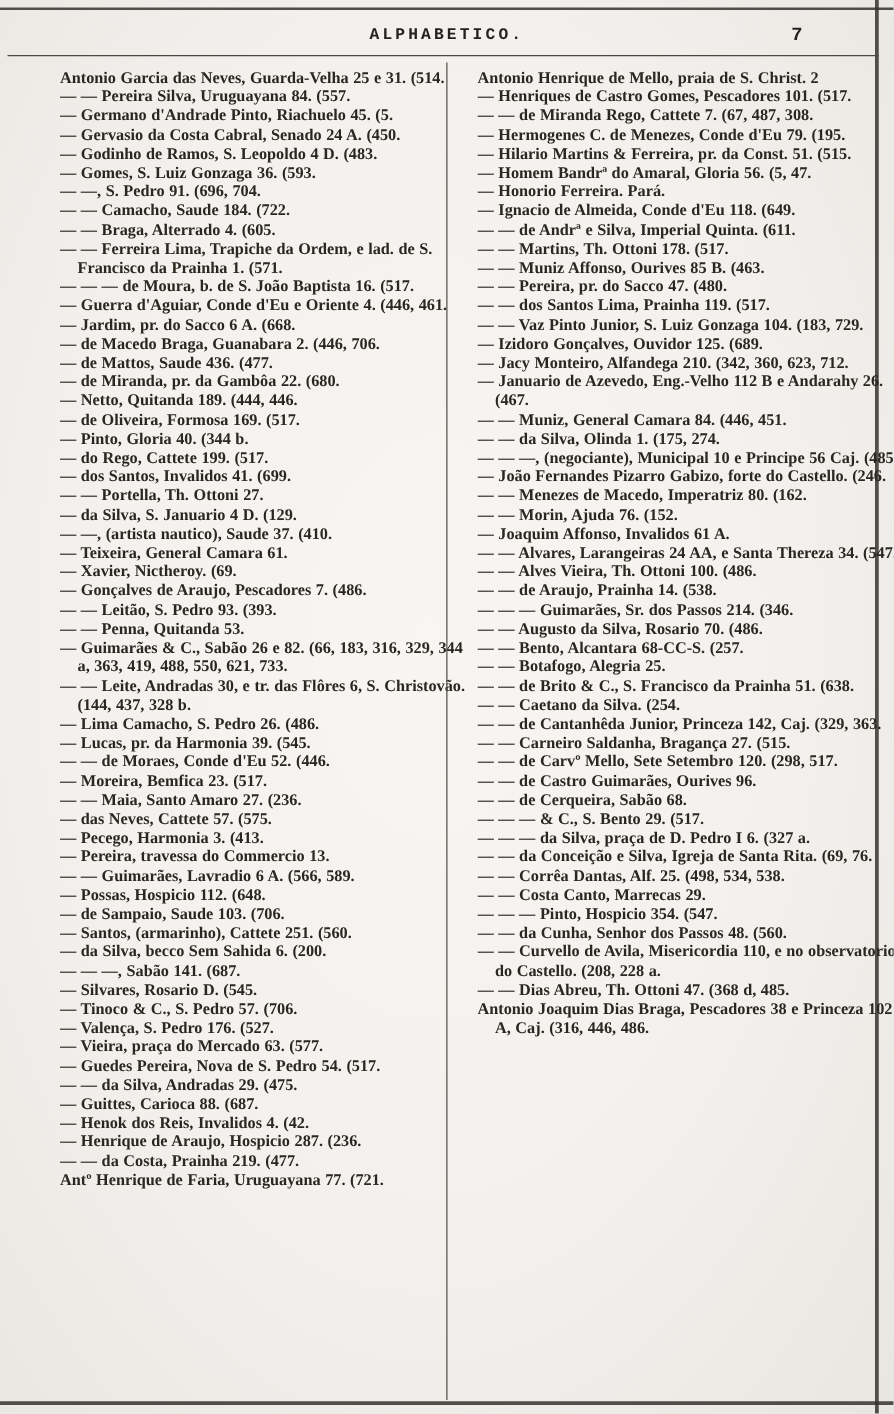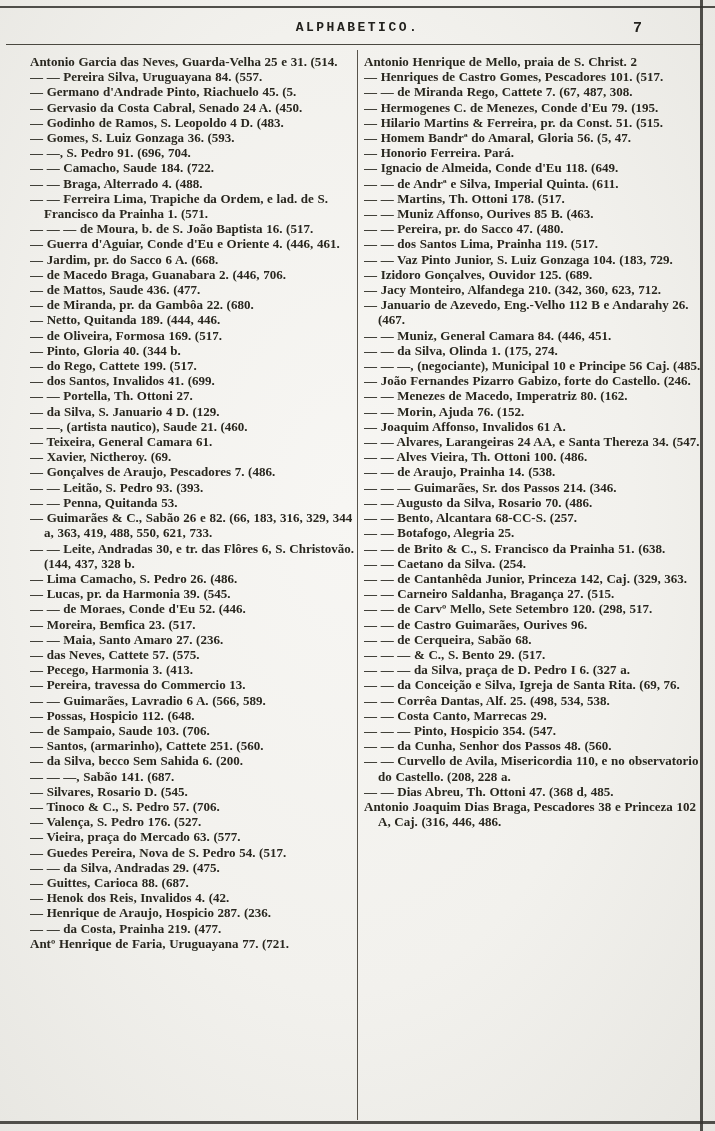--- a/index.html
+++ b/index.html
@@ -21,21 +21,21 @@
   .running-head {
     position:absolute; left:50%; transform:translateX(-50%);
     font-weight:bold; font-size:13px; letter-spacing:2.5px; color:#23221e;
   }
   .page-number {
     position:absolute; right:42px; top:0;
     font-weight:bold; font-size:15px; letter-spacing:1px; color:#23221e;
   }
   .header-rule { position:absolute; top:44px; left:6px; width:697px; height:1px; background:#4a4840; }
   .column-divider { position:absolute; top:50px; left:357px; width:1px; height:1070px; background:#57534b; }
-  .column { position:absolute; top:54px; height:1068px; overflow:hidden; }
+  .column { position:absolute; top:54px; height:1068px; overflow:hidden;margin-left:18px; }
   .column.left  { left:30px;  width:324px; }
   .column.right { left:364px; width:338px; }
   .entry {
     font-size:13px; line-height:15.2px; font-weight:bold; color:#29271f;
     padding-left:14px; text-indent:-14px; word-spacing:0.4px;
   }
 </style>
 </head>
 <body>
 
@@ -61,21 +61,21 @@
       <p class="entry">— Gervasio da Costa Cabral, Senado 24 A. (450.</p>
 
       <p class="entry">— Godinho de Ramos, S. Leopoldo 4 D. (483.</p>
 
       <p class="entry">— Gomes, S. Luiz Gonzaga 36. (593.</p>
 
       <p class="entry">— —, S. Pedro 91. (696, 704.</p>
 
       <p class="entry">— — Camacho, Saude 184. (722.</p>
 
-      <p class="entry">— — Braga, Alterrado 4. (488.</p>
+      <p class="entry">— — Braga, Alterrado 4. (605.</p>
 
 
       <p class="entry">— — Ferreira Lima, Trapiche da Ordem, e lad. de S. Francisco da Prainha 1. (571.</p>
 
       <p class="entry">— — — de Moura, b. de S. João Baptista 16. (517.</p>
 
       <p class="entry">— Guerra d'Aguiar, Conde d'Eu e Oriente 4. (446, 461.</p>
 
       <p class="entry">— Jardim, pr. do Sacco 6 A. (668.</p>
 
@@ -92,21 +92,21 @@
       <p class="entry">— Pinto, Gloria 40. (344 b.</p>
 
       <p class="entry">— do Rego, Cattete 199. (517.</p>
 
       <p class="entry">— dos Santos, Invalidos 41. (699.</p>
 
       <p class="entry">— — Portella, Th. Ottoni 27.</p>
 
       <p class="entry">— da Silva, S. Januario 4 D. (129.</p>
 
-      <p class="entry">— —, (artista nautico), Saude 21. (460.</p>
+      <p class="entry">— —, (artista nautico), Saude 37. (410.</p>
 
       <p class="entry">— Teixeira, General Camara 61.</p>
 
       <p class="entry">— Xavier, Nictheroy. (69.</p>
 
       <p class="entry">— Gonçalves de Araujo, Pescadores 7. (486.</p>
 
       <p class="entry">— — Leitão, S. Pedro 93. (393.</p>
 
       <p class="entry">— — Penna, Quitanda 53.</p>

